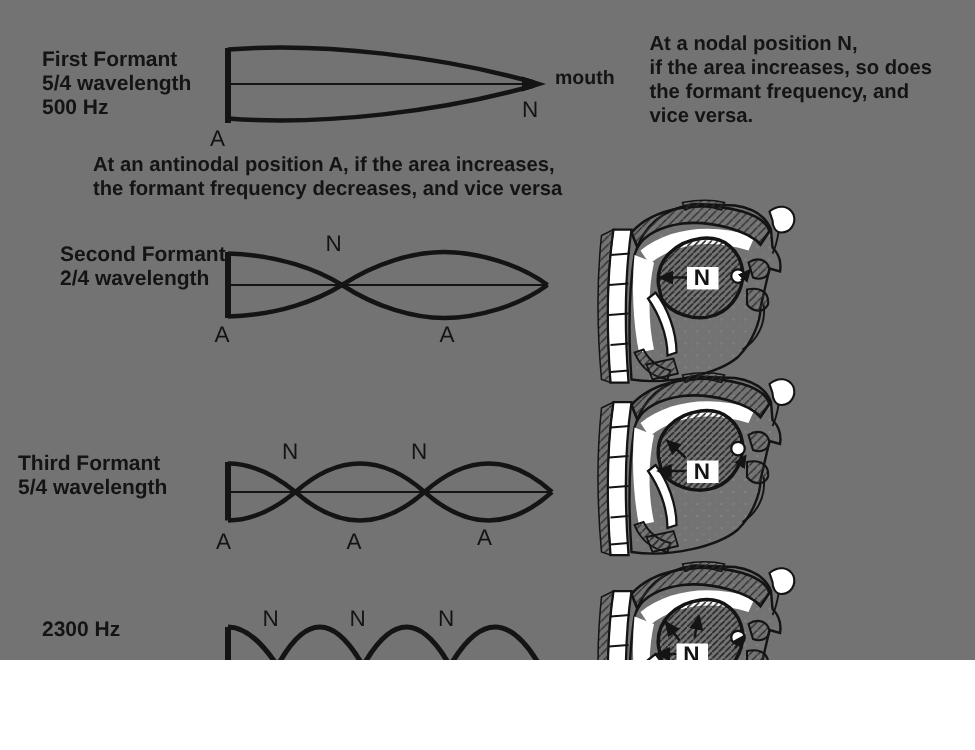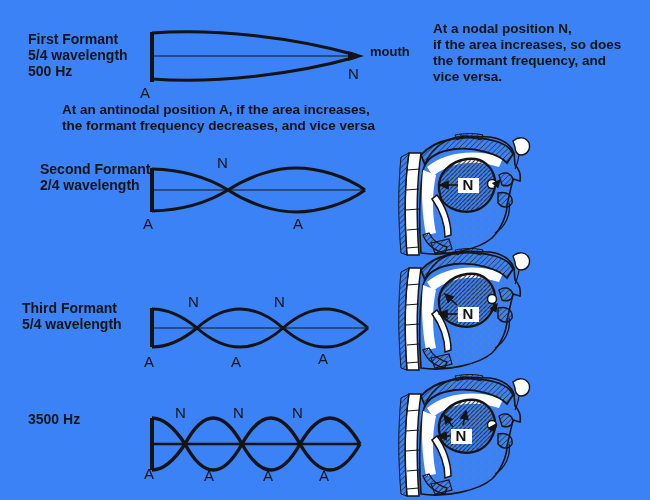--- a/index.html
+++ b/index.html
@@ -1,17 +1,17 @@
 <!DOCTYPE html>
 <html><head>
 <meta charset="utf-8">
 <style>
   html,body{margin:0;padding:0;background:#fff;}
   .canvas{
-    position:relative;width:650px;height:500px;background:#3b82f6;overflow:hidden;
+    position:relative;width:650px;height:440px;background:#737373;overflow:hidden;
     font-family:"Liberation Sans", sans-serif;color:#141414;
   }
   .flabel{position:absolute;font-size:14px;font-weight:bold;line-height:16px;white-space:nowrap;}
   .note{position:absolute;font-size:13.5px;font-weight:bold;line-height:16px;white-space:nowrap;}
   .wlab{position:absolute;font-size:15px;font-weight:400;line-height:16px;white-space:nowrap;}
   .mouthlab{position:absolute;font-size:13px;font-weight:bold;line-height:16px;white-space:nowrap;}
   svg{overflow:visible;display:block;}
   .wave,.head{position:absolute;}
   .ink{stroke:#141414;fill:none;}
 </style>
@@ -120,21 +120,21 @@
   <span class="wlab" style="left:293px;top:216px">A</span>
 
   <svg class="head" style="left:395px;top:135px" width="145" height="120" viewBox="0 0 145 120">
     <use href="#headbase"></use>
     <line x1="64" y1="50" x2="45" y2="50" stroke="#141414" stroke-width="1.6" marker-end="url(#arw)"></line>
     <line x1="99" y1="52" x2="105" y2="45" stroke="#141414" stroke-width="1.4" marker-end="url(#arw)"></line>
     <rect x="63" y="43" width="21" height="15" fill="#ffffff"></rect>
     <text x="73" y="55" text-anchor="middle" font-size="15" font-weight="bold" font-family="Liberation Sans, sans-serif" fill="#141414">N</text>
   </svg>
 
-  <div class="flabel" style="left:22px;top:300px">
+  <div class="flabel" style="left:12px;top:300px">
     <div>Third Formant</div>
     <div>5/4 wavelength</div>
   </div>
 
   <svg class="wave" style="left:146px;top:300px" width="230" height="57" viewBox="0 0 230 57">
     <line x1="6" y1="8" x2="6" y2="47" class="ink" stroke-width="4"></line>
     <line x1="6" y1="28" x2="222" y2="28" class="ink" stroke-width="1.2"></line>
     <path d="M6,9 Q28,9 51,28 Q94,66 137,28 Q180,-10 222,28" class="ink" stroke-width="3"></path>
     <path d="M6,47 Q28,47 51,28 Q94,-10 137,28 Q180,66 222,28" class="ink" stroke-width="3"></path>
   </svg>
@@ -147,21 +147,21 @@
   <svg class="head" style="left:395px;top:250px" width="145" height="120" viewBox="0 0 145 120">
     <use href="#headbase"></use>
     <line x1="62" y1="64" x2="44" y2="64" stroke="#141414" stroke-width="1.6" marker-end="url(#arw)"></line>
     <line x1="62" y1="55" x2="50" y2="44" stroke="#141414" stroke-width="1.6" marker-end="url(#arw)"></line>
     <line x1="97" y1="62" x2="102" y2="54" stroke="#141414" stroke-width="1.4" marker-end="url(#arw)"></line>
     <rect x="63" y="57" width="21" height="15" fill="#ffffff"></rect>
     <text x="73" y="69" text-anchor="middle" font-size="15" font-weight="bold" font-family="Liberation Sans, sans-serif" fill="#141414">N</text>
   </svg>
 
   <div class="flabel" style="left:28px;top:411px">
-    <div>3500 Hz</div>
+    <div>2300 Hz</div>
   </div>
 
   <svg class="wave" style="left:146px;top:412px" width="226" height="64" viewBox="0 0 226 64">
     <line x1="6" y1="6" x2="6" y2="58" class="ink" stroke-width="4"></line>
     <line x1="6" y1="32" x2="214" y2="32" class="ink" stroke-width="2.4"></line>
     <path d="M6,6 Q22,6 39,32 Q67,84 96,32 Q125,-20 154,32 Q184,84 214,32" class="ink" stroke-width="3.4"></path>
     <path d="M6,58 Q22,58 39,32 Q67,-20 96,32 Q125,84 154,32 Q184,-20 214,32" class="ink" stroke-width="3.4"></path>
   </svg>
   <span class="wlab" style="left:175px;top:405px">N</span>
   <span class="wlab" style="left:233px;top:405px">N</span>

